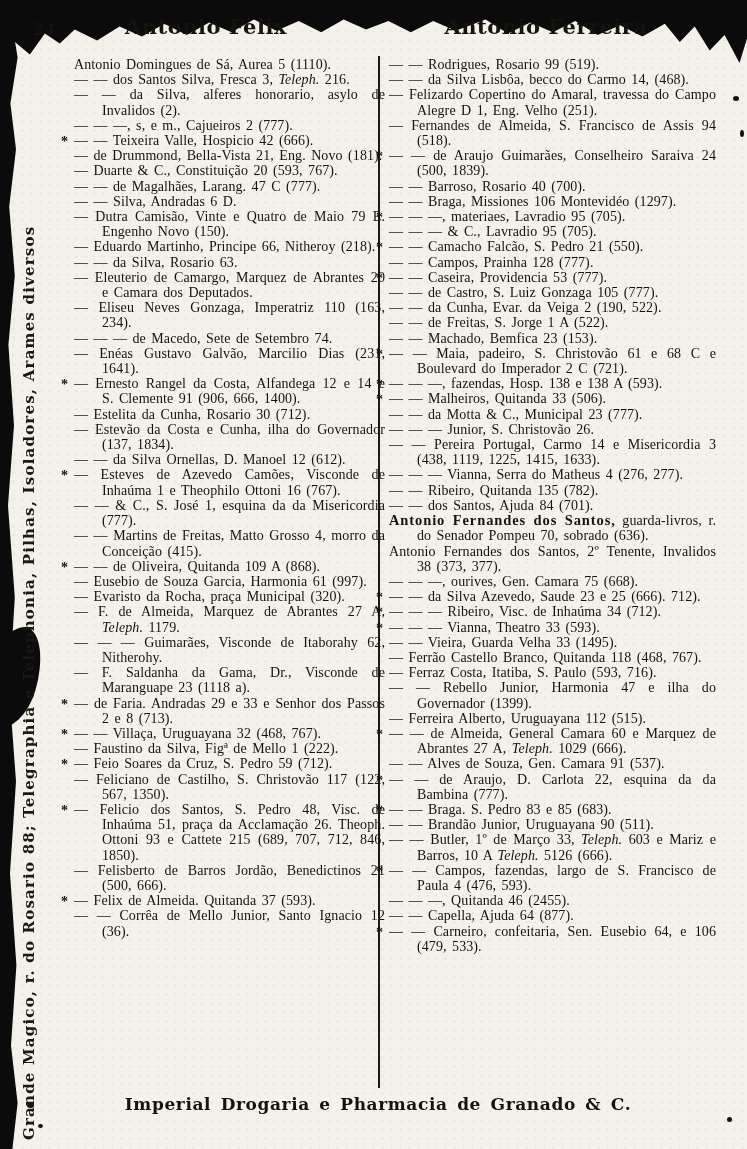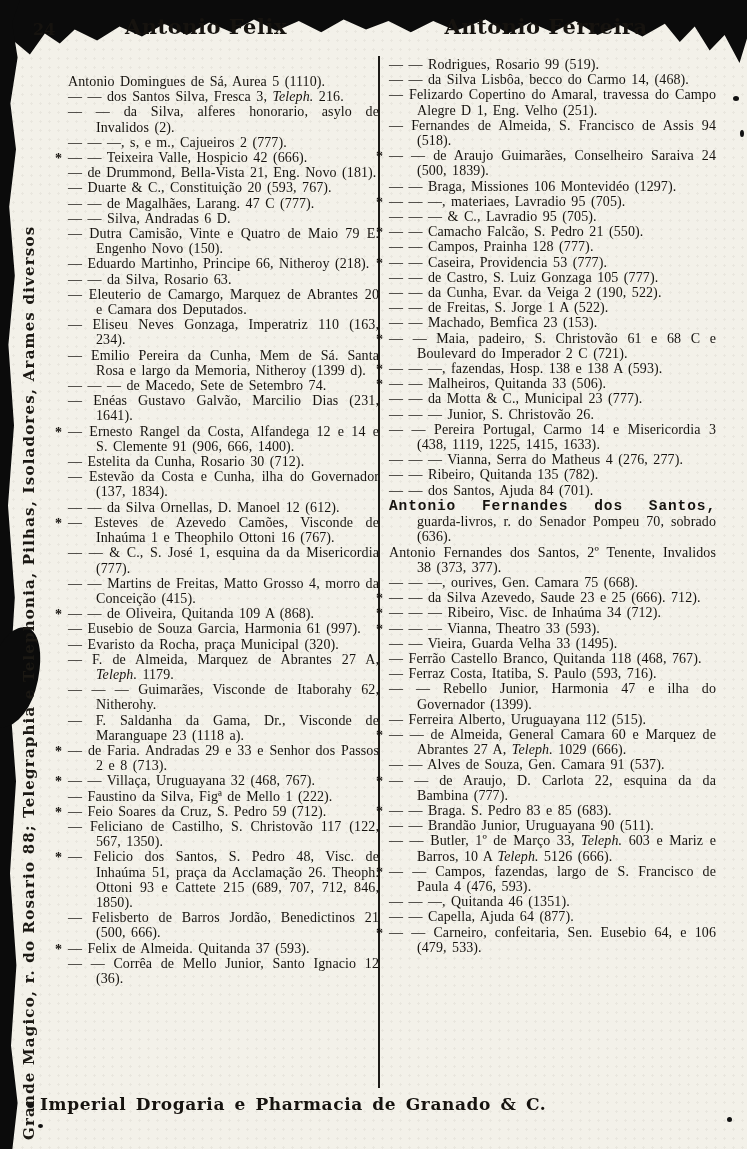--- a/index.html
+++ b/index.html
@@ -28,30 +28,30 @@
   
   .page-num{position:absolute;top:20px;left:33px;font-weight:bold;font-size:16px;
     font-family:"DejaVu Serif", serif;}
   .running-head{position:absolute;top:14px;font-weight:bold;font-size:21px;text-align:center;
     font-family:"DejaVu Serif", serif;letter-spacing:0.5px;}
   .head-left{left:56px;width:300px;}
   .head-right{left:386px;width:320px;}
   
   .col-divider{position:absolute;left:378px;top:56px;width:2px;height:1032px;background:#1c1a16;}
   .col{position:absolute;top:57px;}
-  .col-left{left:68px;width:311px;margin-top:17px;}
+  .col-left{left:74px;width:311px;}
   .col-right{left:389px;width:327px;}
   .entry{margin:0;padding-left:28px;text-indent:-28px;position:relative;
     font-size:14px;line-height:15.2px;text-align:justify;
     letter-spacing:0.1px;word-spacing:1.8px;}
   .entry .star{position:absolute;left:-13px;top:1px;font-weight:bold;text-indent:0;}
   .entry b.lead{font-weight:bold;font-size:14.5px;letter-spacing:0.9px;
-    font-family:Liberation Mono, monospace;}
+    font-family:Liberation Serif, serif;}
   
-  .footer{position:absolute;top:1094px;left:40px;width:676px;text-align:left;
+  .footer{position:absolute;top:1094px;left:40px;width:676px;text-align:center;
     font-weight:bold;font-size:17px;letter-spacing:0.6px;
     font-family:"DejaVu Serif", serif;word-spacing:3px;}
 </style>
 </head>
 <body>
 
 <div class="page">
 
   <div class="torn-top"></div>
   <div class="spine"></div>
@@ -77,21 +77,20 @@
       <p class="entry"><span class="star">*</span>— — Teixeira Valle, Hospicio 42 (666).</p>
       <p class="entry">— de Drummond, Bella-Vista 21, Eng. Novo (181).</p>
       <p class="entry">— Duarte &amp; C., Constituição 20 (593, 767).</p>
       <p class="entry">— — de Magalhães, Larang. 47 C (777).</p>
       <p class="entry">— — Silva, Andradas 6 D.</p>
       <p class="entry">— Dutra Camisão, Vinte e Quatro de Maio 79 E. Engenho Novo (150).</p>
       <p class="entry">— Eduardo Martinho, Principe 66, Nitheroy (218).</p>
       <p class="entry">— — da Silva, Rosario 63.</p>
       <p class="entry">— Eleuterio de Camargo, Marquez de Abrantes 20 e Camara dos Deputados.</p>
       <p class="entry">— Eliseu Neves Gonzaga, Imperatriz 110 (163, 234).</p>
-      <p class="entry">— Emilio Pereira da Cunha, Mem de Sá. Santa Rosa e largo da Memoria, Nitheroy (1399 d).</p>
       <p class="entry">— — — de Macedo, Sete de Setembro 74.</p>
       <p class="entry">— Enéas Gustavo Galvão, Marcilio Dias (231, 1641).</p>
       <p class="entry"><span class="star">*</span>— Ernesto Rangel da Costa, Alfandega 12 e 14 e S. Clemente 91 (906, 666, 1400).</p>
       <p class="entry">— Estelita da Cunha, Rosario 30 (712).</p>
       <p class="entry">— Estevão da Costa e Cunha, ilha do Governador (137, 1834).</p>
       <p class="entry">— — da Silva Ornellas, D. Manoel 12 (612).</p>
       <p class="entry"><span class="star">*</span>— Esteves de Azevedo Camões, Visconde de Inhaúma 1 e Theophilo Ottoni 16 (767).</p>
       <p class="entry">— — &amp; C., S. José 1, esquina da da Misericordia (777).</p>
       <p class="entry">— — Martins de Freitas, Matto Grosso 4, morro da Conceição (415).</p>
       <p class="entry"><span class="star">*</span>— — de Oliveira, Quitanda 109 A (868).</p>
@@ -109,20 +108,21 @@
       <p class="entry">— Felisberto de Barros Jordão, Benedictinos 21 (500, 666).</p>
       <p class="entry"><span class="star">*</span>— Felix de Almeida. Quitanda 37 (593).</p>
       <p class="entry">— — Corrêa de Mello Junior, Santo Ignacio 12 (36).</p>
     </div>
   <div class="col col-right" id="col-right">
       <p class="entry">— — Rodrigues, Rosario 99 (519).</p>
       <p class="entry">— — da Silva Lisbôa, becco do Carmo 14, (468).</p>
       <p class="entry">— Felizardo Copertino do Amaral, travessa do Campo Alegre D 1, Eng. Velho (251).</p>
       <p class="entry">— Fernandes de Almeida, S. Francisco de Assis 94 (518).</p>
       <p class="entry"><span class="star">*</span>— — de Araujo Guimarães, Conselheiro Saraiva 24 (500, 1839).</p>
+      <p class="entry">— — Barroso, Rosario 40 (700).</p>
       <p class="entry">— — Braga, Missiones 106 Montevidéo (1297).</p>
       <p class="entry"><span class="star">*</span>— — —, materiaes, Lavradio 95 (705).</p>
       <p class="entry">— — — &amp; C., Lavradio 95 (705).</p>
       <p class="entry"><span class="star">*</span>— — Camacho Falcão, S. Pedro 21 (550).</p>
       <p class="entry">— — Campos, Prainha 128 (777).</p>
       <p class="entry"><span class="star">*</span>— — Caseira, Providencia 53 (777).</p>
       <p class="entry">— — de Castro, S. Luiz Gonzaga 105 (777).</p>
       <p class="entry">— — da Cunha, Evar. da Veiga 2 (190, 522).</p>
       <p class="entry">— — de Freitas, S. Jorge 1 A (522).</p>
       <p class="entry">— — Machado, Bemfica 23 (153).</p>
@@ -146,19 +146,19 @@
       <p class="entry">— Ferraz Costa, Itatiba, S. Paulo (593, 716).</p>
       <p class="entry">— — Rebello Junior, Harmonia 47 e ilha do Governador (1399).</p>
       <p class="entry">— Ferreira Alberto, Uruguayana 112 (515).</p>
       <p class="entry"><span class="star">*</span>— — de Almeida, General Camara 60 e Marquez de Abrantes 27 A, <i>Teleph.</i> 1029 (666).</p>
       <p class="entry">— — Alves de Souza, Gen. Camara 91 (537).</p>
       <p class="entry"><span class="star">*</span>— — de Araujo, D. Carlota 22, esquina da da Bambina (777).</p>
       <p class="entry"><span class="star">*</span>— — Braga. S. Pedro 83 e 85 (683).</p>
       <p class="entry">— — Brandão Junior, Uruguayana 90 (511).</p>
       <p class="entry">— — Butler, 1º de Março 33, <i>Teleph.</i> 603 e Mariz e Barros, 10 A <i>Teleph.</i> 5126 (666).</p>
       <p class="entry"><span class="star">*</span>— — Campos, fazendas, largo de S. Francisco de Paula 4 (476, 593).</p>
-      <p class="entry">— — —, Quitanda 46 (1351).</p>
+      <p class="entry">— — —, Quitanda 46 (2455).</p>
       <p class="entry">— — Capella, Ajuda 64 (877).</p>
       <p class="entry"><span class="star">*</span>— — Carneiro, confeitaria, Sen. Eusebio 64, e 106 (479, 533).</p>
     </div>
 
   <div class="footer">Imperial Drogaria e Pharmacia de Granado  &amp; C.</div>
 </div>
 
 </body></html>

